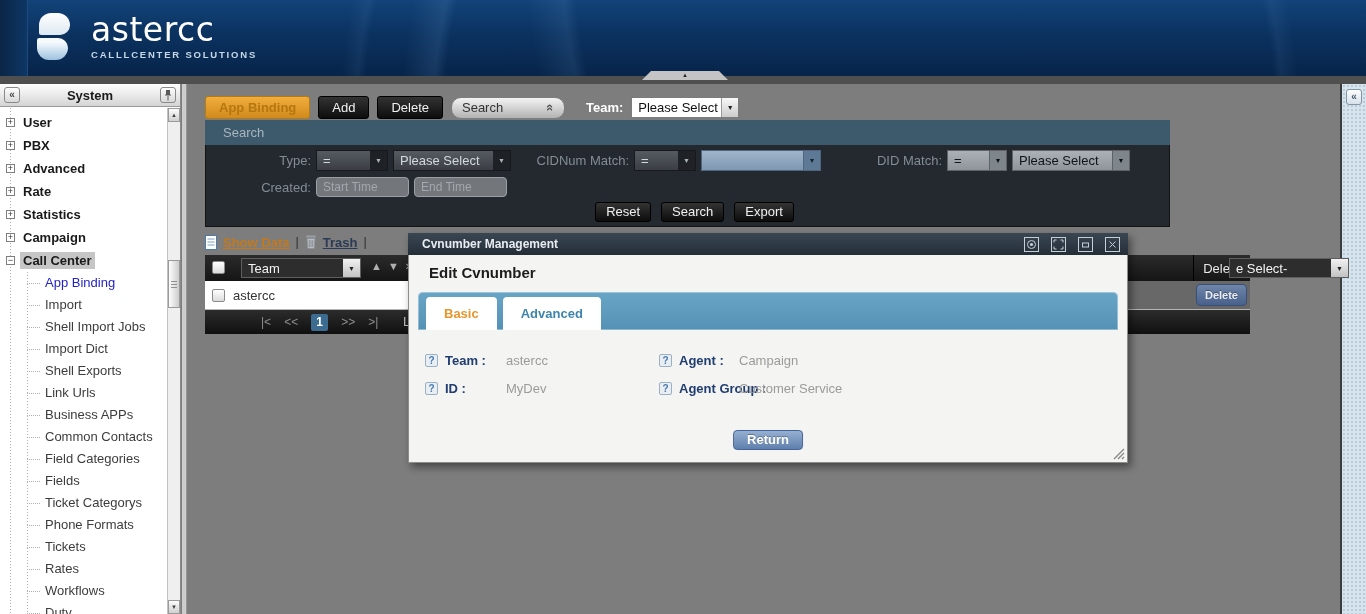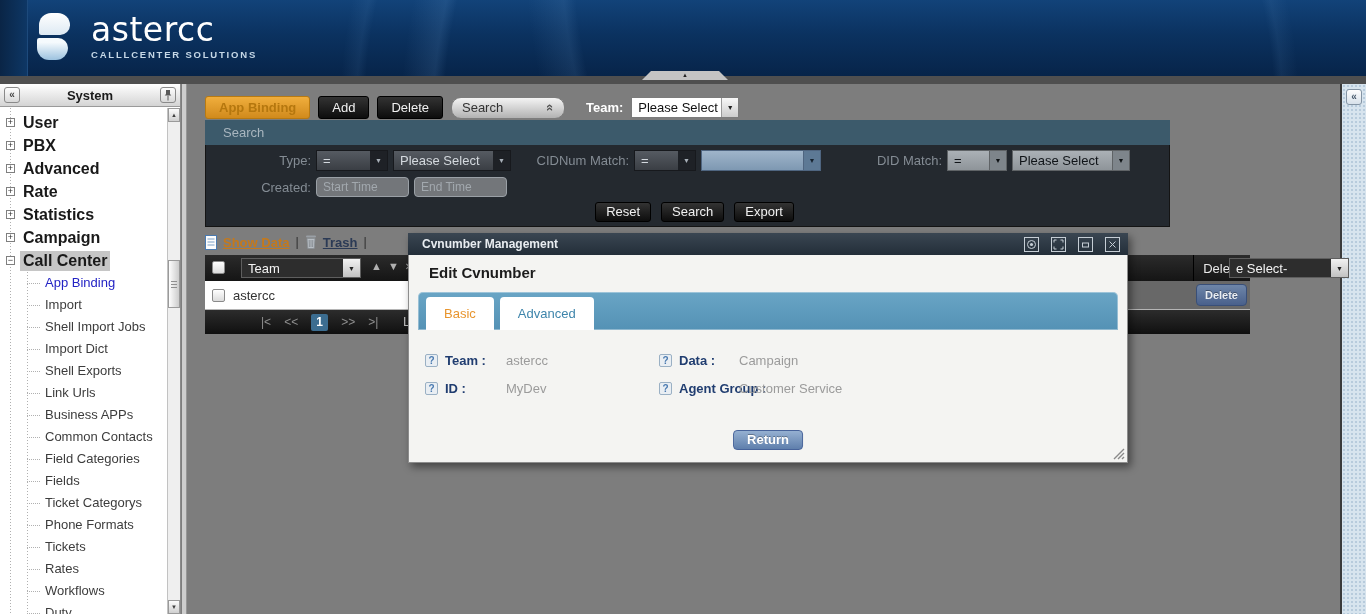--- a/index.html
+++ b/index.html
@@ -41,21 +41,21 @@
   .sidebar-title { flex:1; text-align:center; font-weight:bold; font-size:13px; color:#1a1a1a; }
   .pin-btn { width:16px; height:16px; border:1px solid #8a8a8a; border-radius:3px; background:linear-gradient(180deg,#fdfdfd,#d9d9d9);
     display:flex; align-items:center; justify-content:center; cursor:pointer; }
 
   .tree { position:absolute; top:24px; bottom:0; left:0; right:13px; overflow:hidden; background:#fff; padding-top:3px;
     background-image:repeating-linear-gradient(#b0b0b0 0 1px, transparent 1px 3px);
     background-size:1px auto; background-position:10px 0; background-repeat:no-repeat; }
   .tree-item { height:23px; display:flex; align-items:center; padding-left:6px; cursor:pointer; }
   .expander { width:9px; height:9px; border:1px solid #7f7f7f; background:#fff; color:#333; font-size:9px; line-height:7px;
     text-align:center; flex:none; }
-  .tree-label { margin-left:5px; font-weight:bold; font-size:16px; color:#191919; padding:1px 3px; }
+  .tree-label { margin-left:5px; font-weight:bold; font-size:13px; color:#191919; padding:1px 3px; }
   .tree-item.selected .tree-label { background:#c6c6c6; }
   .children { position:relative; background-image:repeating-linear-gradient(#b0b0b0 0 1px, transparent 1px 3px);
     background-size:1px auto; background-position:27px 0; background-repeat:no-repeat; }
   .tree-child { position:relative; height:22px; line-height:22px; padding-left:45px; font-size:13px; color:#3c3c3c; cursor:pointer; }
   .tree-child::before { content:""; position:absolute; left:27px; top:11px; width:13px; border-top:1px dotted #b0b0b0; }
   .tree-child.active { color:#2323c4; }
 
   .tree-scrollbar { position:absolute; right:0; top:24px; bottom:0; width:13px; background:#efefef; border-left:1px solid #c2c2c2; }
   .sb-btn { position:absolute; left:0; width:12px; height:14px; border:1px solid #9a9a9a; background:linear-gradient(180deg,#fcfcfc,#d0d0d0);
     font-size:6px; color:#404040; text-align:center; line-height:12px; cursor:pointer; }
@@ -154,21 +154,21 @@
   .modal-titlebar { height:22px; background:linear-gradient(180deg,#3a4652,#232e39); display:flex; align-items:center;
     color:#e9edf1; font-size:12px; font-weight:bold; padding:0 8px 0 14px; }
   .modal-title { flex:1; }
   .tb-icons { display:flex; gap:12px; }
   .tb-icon { width:15px; height:15px; cursor:pointer; display:block; }
   .modal-body { position:absolute; top:22px; left:0; right:0; bottom:0; background:#f4f4f2; border:1px solid #8d8d8d; border-top:none; }
   .modal-heading { position:absolute; left:20px; top:9px; font-size:15px; font-weight:bold; color:#1c1c1c; }
   .tabstrip { position:absolute; left:9px; right:9px; top:37px; height:38px; background:linear-gradient(180deg,#69a5c5,#5492b5);
     border-radius:5px 5px 0 0; box-shadow:inset 0 0 0 1px rgba(255,255,255,.35); padding:5px 0 0 8px; display:flex; gap:6px; }
   .tab { height:33px; background:#fff; border-radius:4px 4px 0 0; padding:0 18px; display:flex; align-items:center;
-    font-size:13px; font-weight:normal; cursor:pointer; }
+    font-size:13px; font-weight:bold; cursor:pointer; }
   .tab-basic { color:#e8952e; }
   .tab-advanced { color:#3e85ab; }
   .field { position:absolute; height:18px; display:flex; align-items:center; }
   .help-icon { width:13px; height:13px; border:1px solid #9ab0c4; border-radius:2px; background:#e9eef3; color:#4a7ab0;
     font-size:10px; font-weight:bold; text-align:center; line-height:11px; flex:none; }
   .field-label { margin-left:7px; font-size:13px; font-weight:bold; color:#203d70; white-space:nowrap; }
   .field-value { position:absolute; font-size:13px; color:#9b9b9b; white-space:nowrap; }
   .return-btn { position:absolute; left:50%; transform:translateX(-50%); top:175px; height:20px; padding:0 13px;
     border-radius:4px; background:linear-gradient(180deg,#95b0d1,#5f7fac); border:1px solid #47639a; color:#fff;
     font-size:13px; font-weight:bold; line-height:18px; text-shadow:0 -1px 0 rgba(0,0,0,.3); cursor:pointer; }
@@ -428,21 +428,21 @@
         </div>
 
         <div class="field" style="left:16px; top:96px;">
           <span class="help-icon">?</span>
           <span class="field-label">Team :</span>
         </div>
         <span class="field-value" style="left:97px; top:98px;">astercc</span>
 
         <div class="field" style="left:250px; top:96px;">
           <span class="help-icon">?</span>
-          <span class="field-label">Data :</span>
+          <span class="field-label">Agent :</span>
         </div>
         <span class="field-value" style="left:330px; top:98px;">Campaign</span>
 
         <div class="field" style="left:16px; top:124px;">
           <span class="help-icon">?</span>
           <span class="field-label">ID :</span>
         </div>
         <span class="field-value" style="left:97px; top:126px;">MyDev</span>
 
         <div class="field" style="left:250px; top:124px;">

